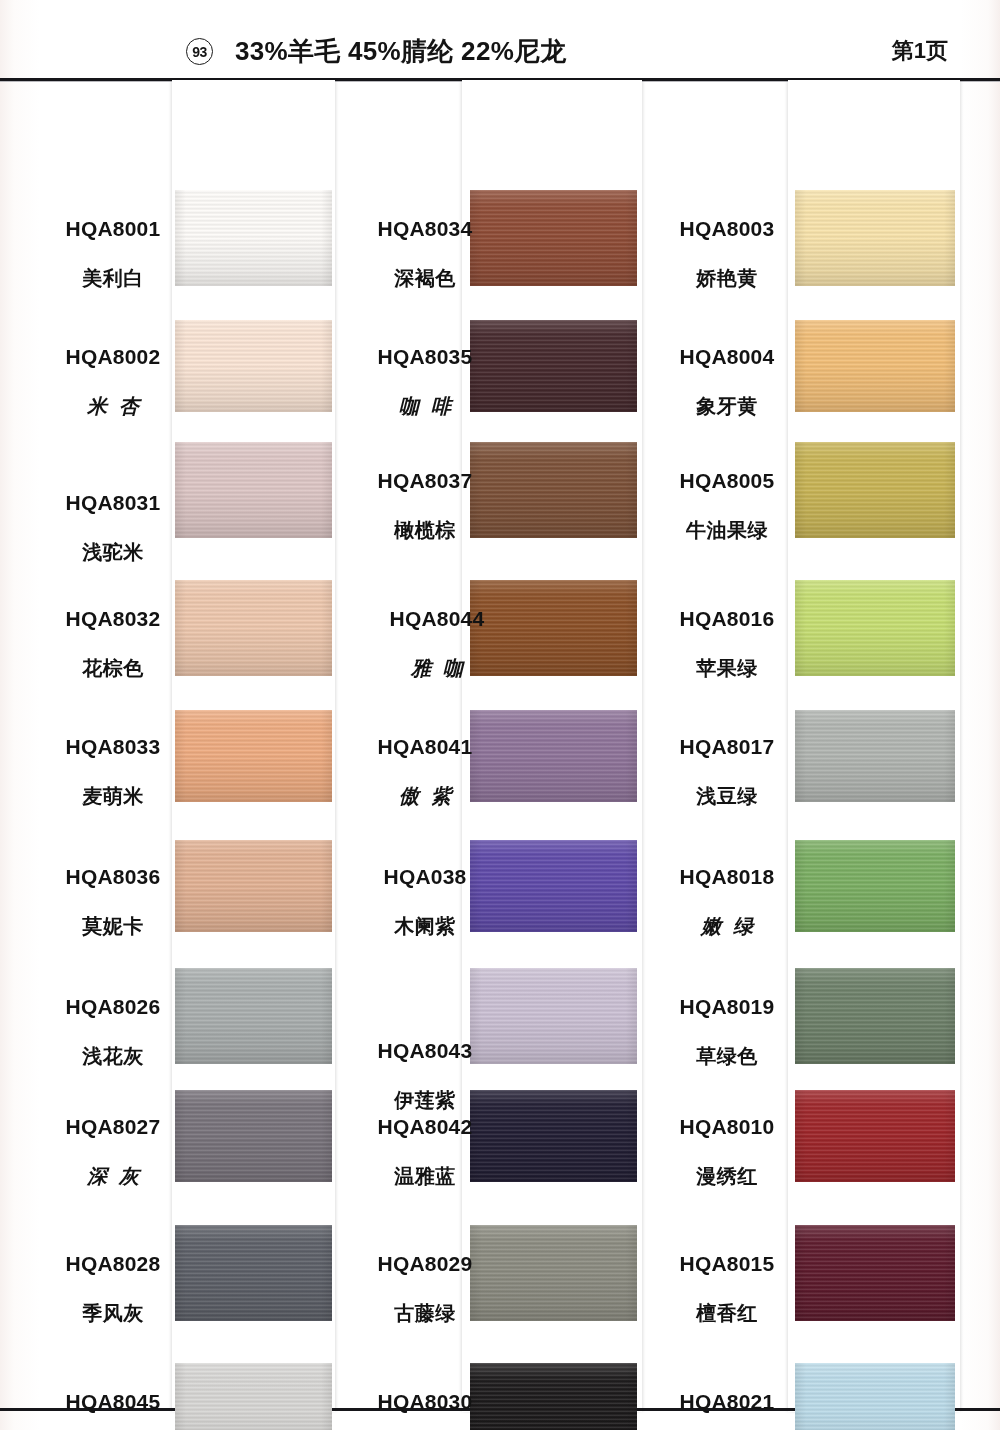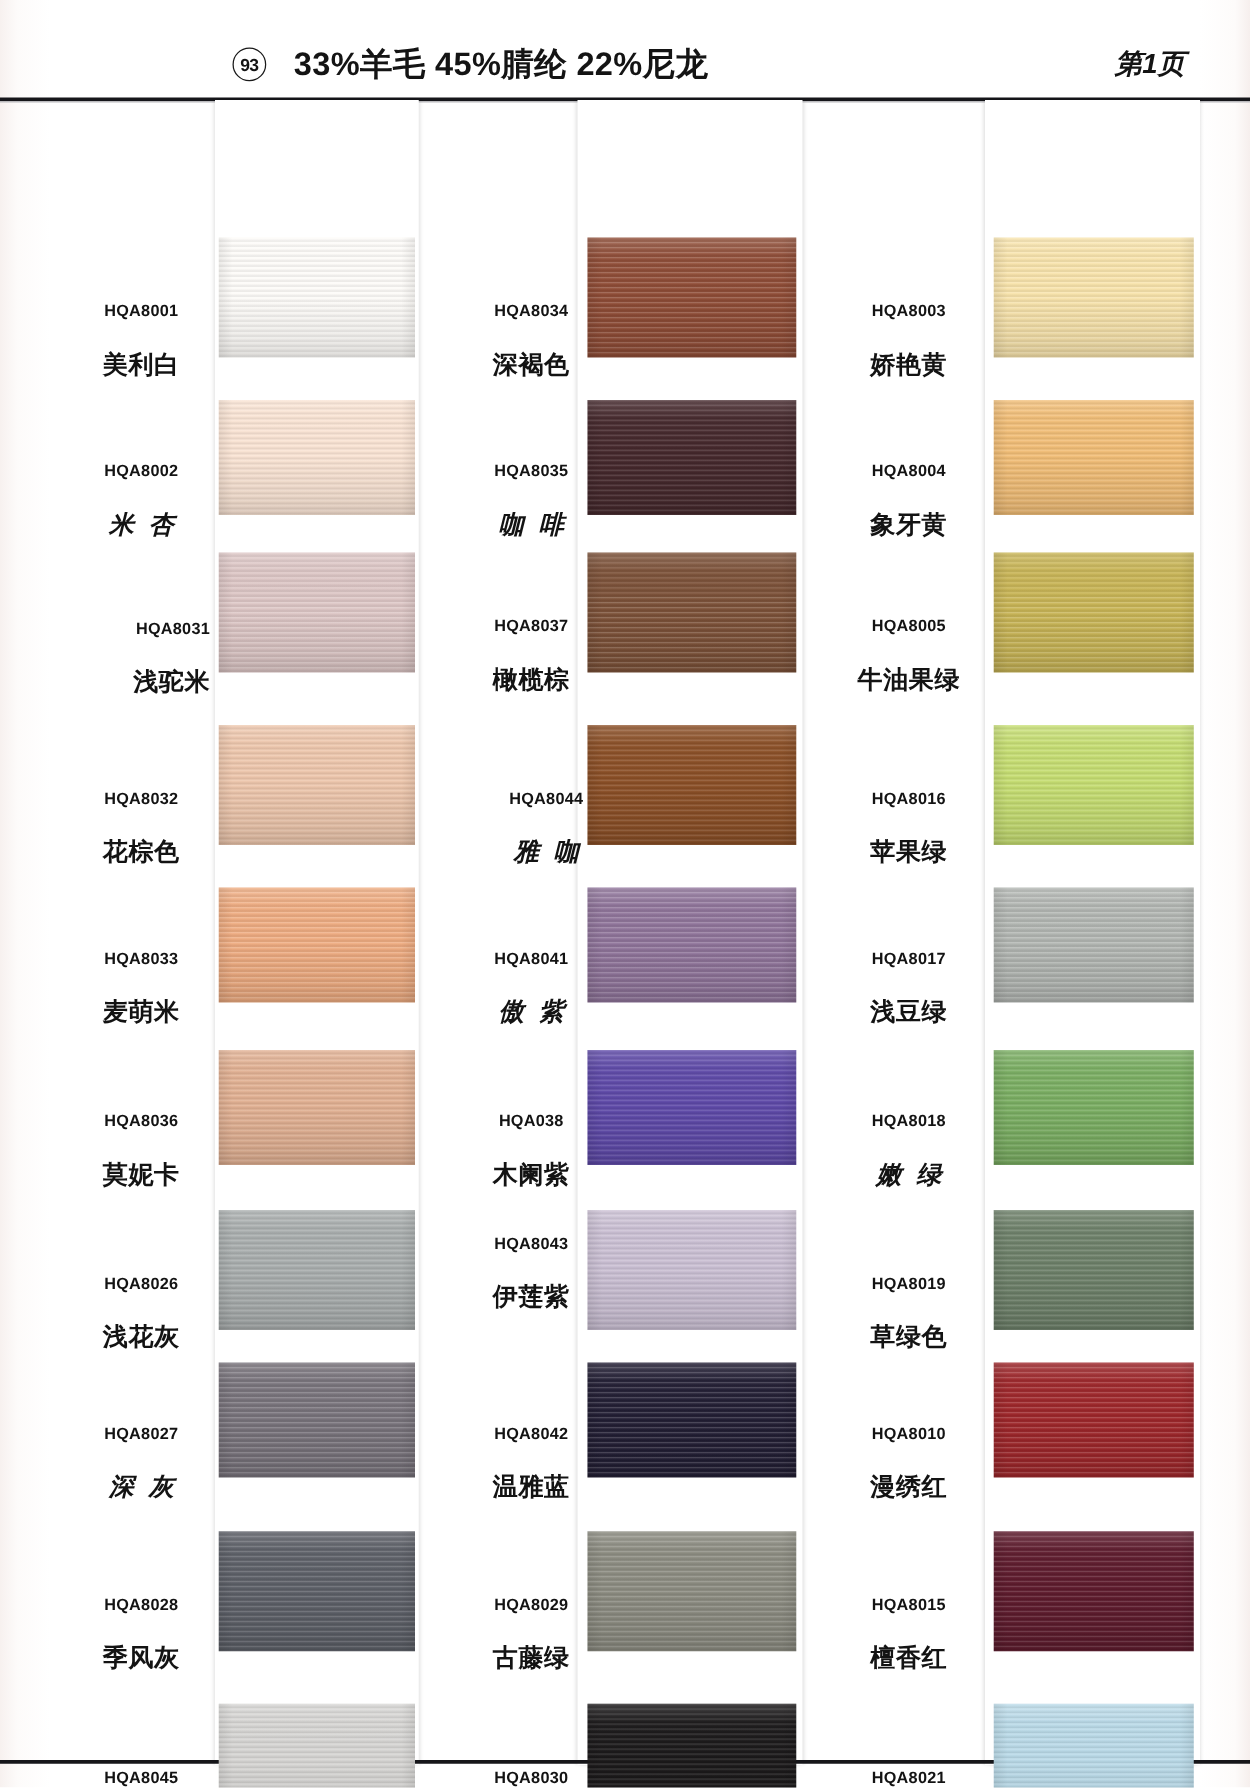--- a/index.html
+++ b/index.html
@@ -34,21 +34,21 @@
   .hdr-spec{
     margin-left:18px;
     font-size:19.5px;font-weight:bold;color:#141414;letter-spacing:0.3px;
   }
   .hdr-comp{
     margin-left:22px;
     font-size:26px;font-weight:bold;color:#141414;letter-spacing:0.3px;
   }
   #page-label{
     position:absolute;right:52px;top:36px;
-    font-size:22px;font-weight:bold;color:#141414;font-style:italic;
+    font-size:22px;font-weight:bold;color:#141414;
   }
   #hdr-rule{
     position:absolute;left:0;top:78px;width:1000px;height:3px;
     background:#16161a;
   }
   #hdr-rule::after{
     content:"";position:absolute;left:0;top:3px;width:1000px;height:1px;
     background:#b9b9bd;
   }
 
@@ -68,21 +68,21 @@
     box-shadow:-2px 0 3px -1px rgba(0,0,0,.13), 2px 0 3px -1px rgba(0,0,0,.13);
   }
   .label{
     position:absolute;
     text-align:center;
     color:#131313;
     line-height:1.42;
     white-space:nowrap;
   }
   .label .code{
-    display:block;font-size:13px;font-weight:bold;letter-spacing:0.2px;margin-top:26px;
+    display:block;font-size:21px;font-weight:bold;letter-spacing:0.2px;
   }
   .label .name{
     display:block;font-size:20px;font-weight:bold;letter-spacing:0.5px;margin-top:20px;
   }
   .label .name.sp{letter-spacing:12px;text-indent:12px;font-style:italic;}
 
   
   .swatch{
     position:absolute;
     background-repeat:repeat;
@@ -160,21 +160,21 @@
     </div>
     <div class="label" style="left: 58px; width: 110px; top: 342px;">
       <span class="code">HQA8002</span>
       <span class="name sp">米杏</span>
     </div>
     <div class="swatch" style="left: 175px; top: 442px; width: 157px; height: 96px; background: rgb(221, 198, 197);">
       <div class="threads"></div>
       <div class="shade"></div>
       <div class="vign"></div>
     </div>
-    <div class="label" style="left: 58px; width: 110px; top: 468px; text-align: right;">
+    <div class="label" style="left: 58px; width: 110px; top: 488px;">
       <span class="code">HQA8031</span>
       <span class="name">浅驼米</span>
     </div>
     <div class="swatch" style="left: 175px; top: 580px; width: 157px; height: 96px; background: rgb(238, 199, 173);">
       <div class="threads"></div>
       <div class="shade"></div>
       <div class="vign"></div>
     </div>
     <div class="label" style="left: 58px; width: 110px; top: 604px;">
       <span class="code">HQA8032</span>
@@ -286,21 +286,21 @@
     </div>
     <div class="label" style="left: 370px; width: 110px; top: 862px;">
       <span class="code">HQA038</span>
       <span class="name">木阑紫</span>
     </div>
     <div class="swatch" style="left: 470px; top: 968px; width: 167px; height: 96px; background: rgb(203, 192, 212);">
       <div class="threads"></div>
       <div class="shade"></div>
       <div class="vign"></div>
     </div>
-    <div class="label" style="left: 370px; width: 110px; top: 960px;">
+    <div class="label" style="left: 370px; width: 110px; top: 1036px;">
       <span class="code">HQA8043</span>
       <span class="name">伊莲紫</span>
     </div>
     <div class="swatch" style="left: 470px; top: 1090px; width: 167px; height: 92px; background: rgb(33, 29, 51);">
       <div class="threads"></div>
       <div class="shade"></div>
       <div class="vign"></div>
     </div>
     <div class="label" style="left: 370px; width: 110px; top: 1112px;">
       <span class="code">HQA8042</span>

